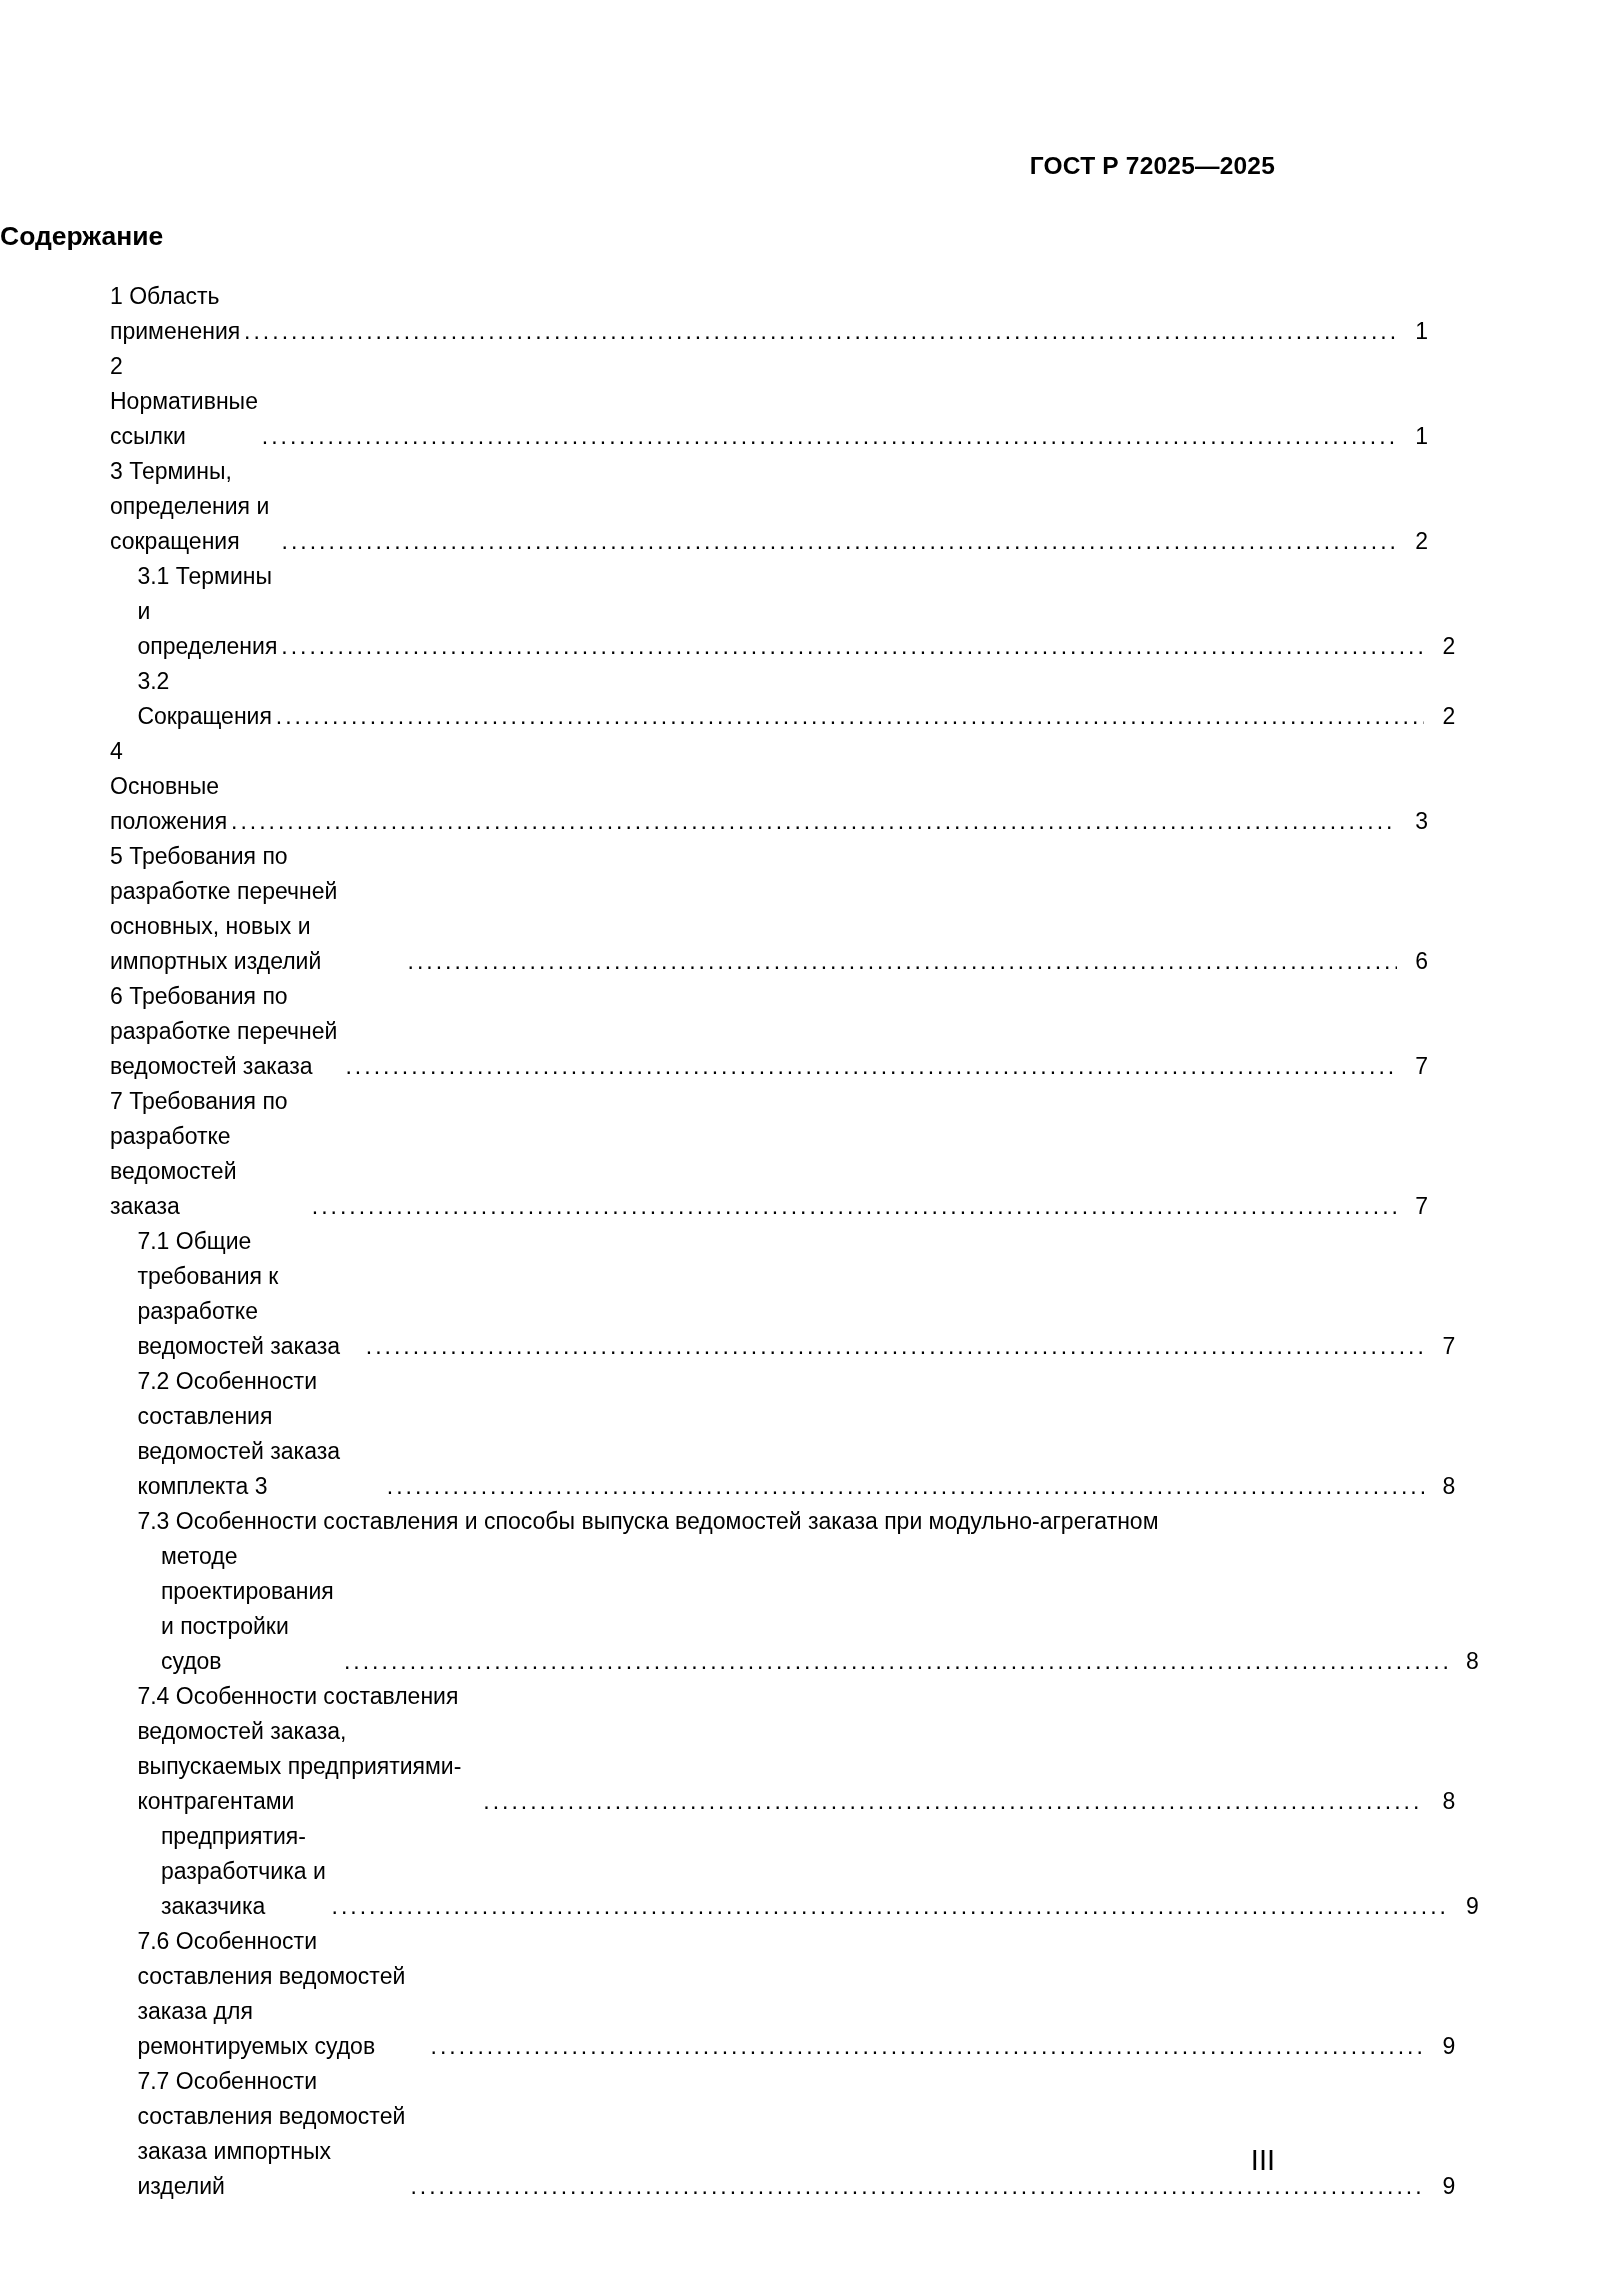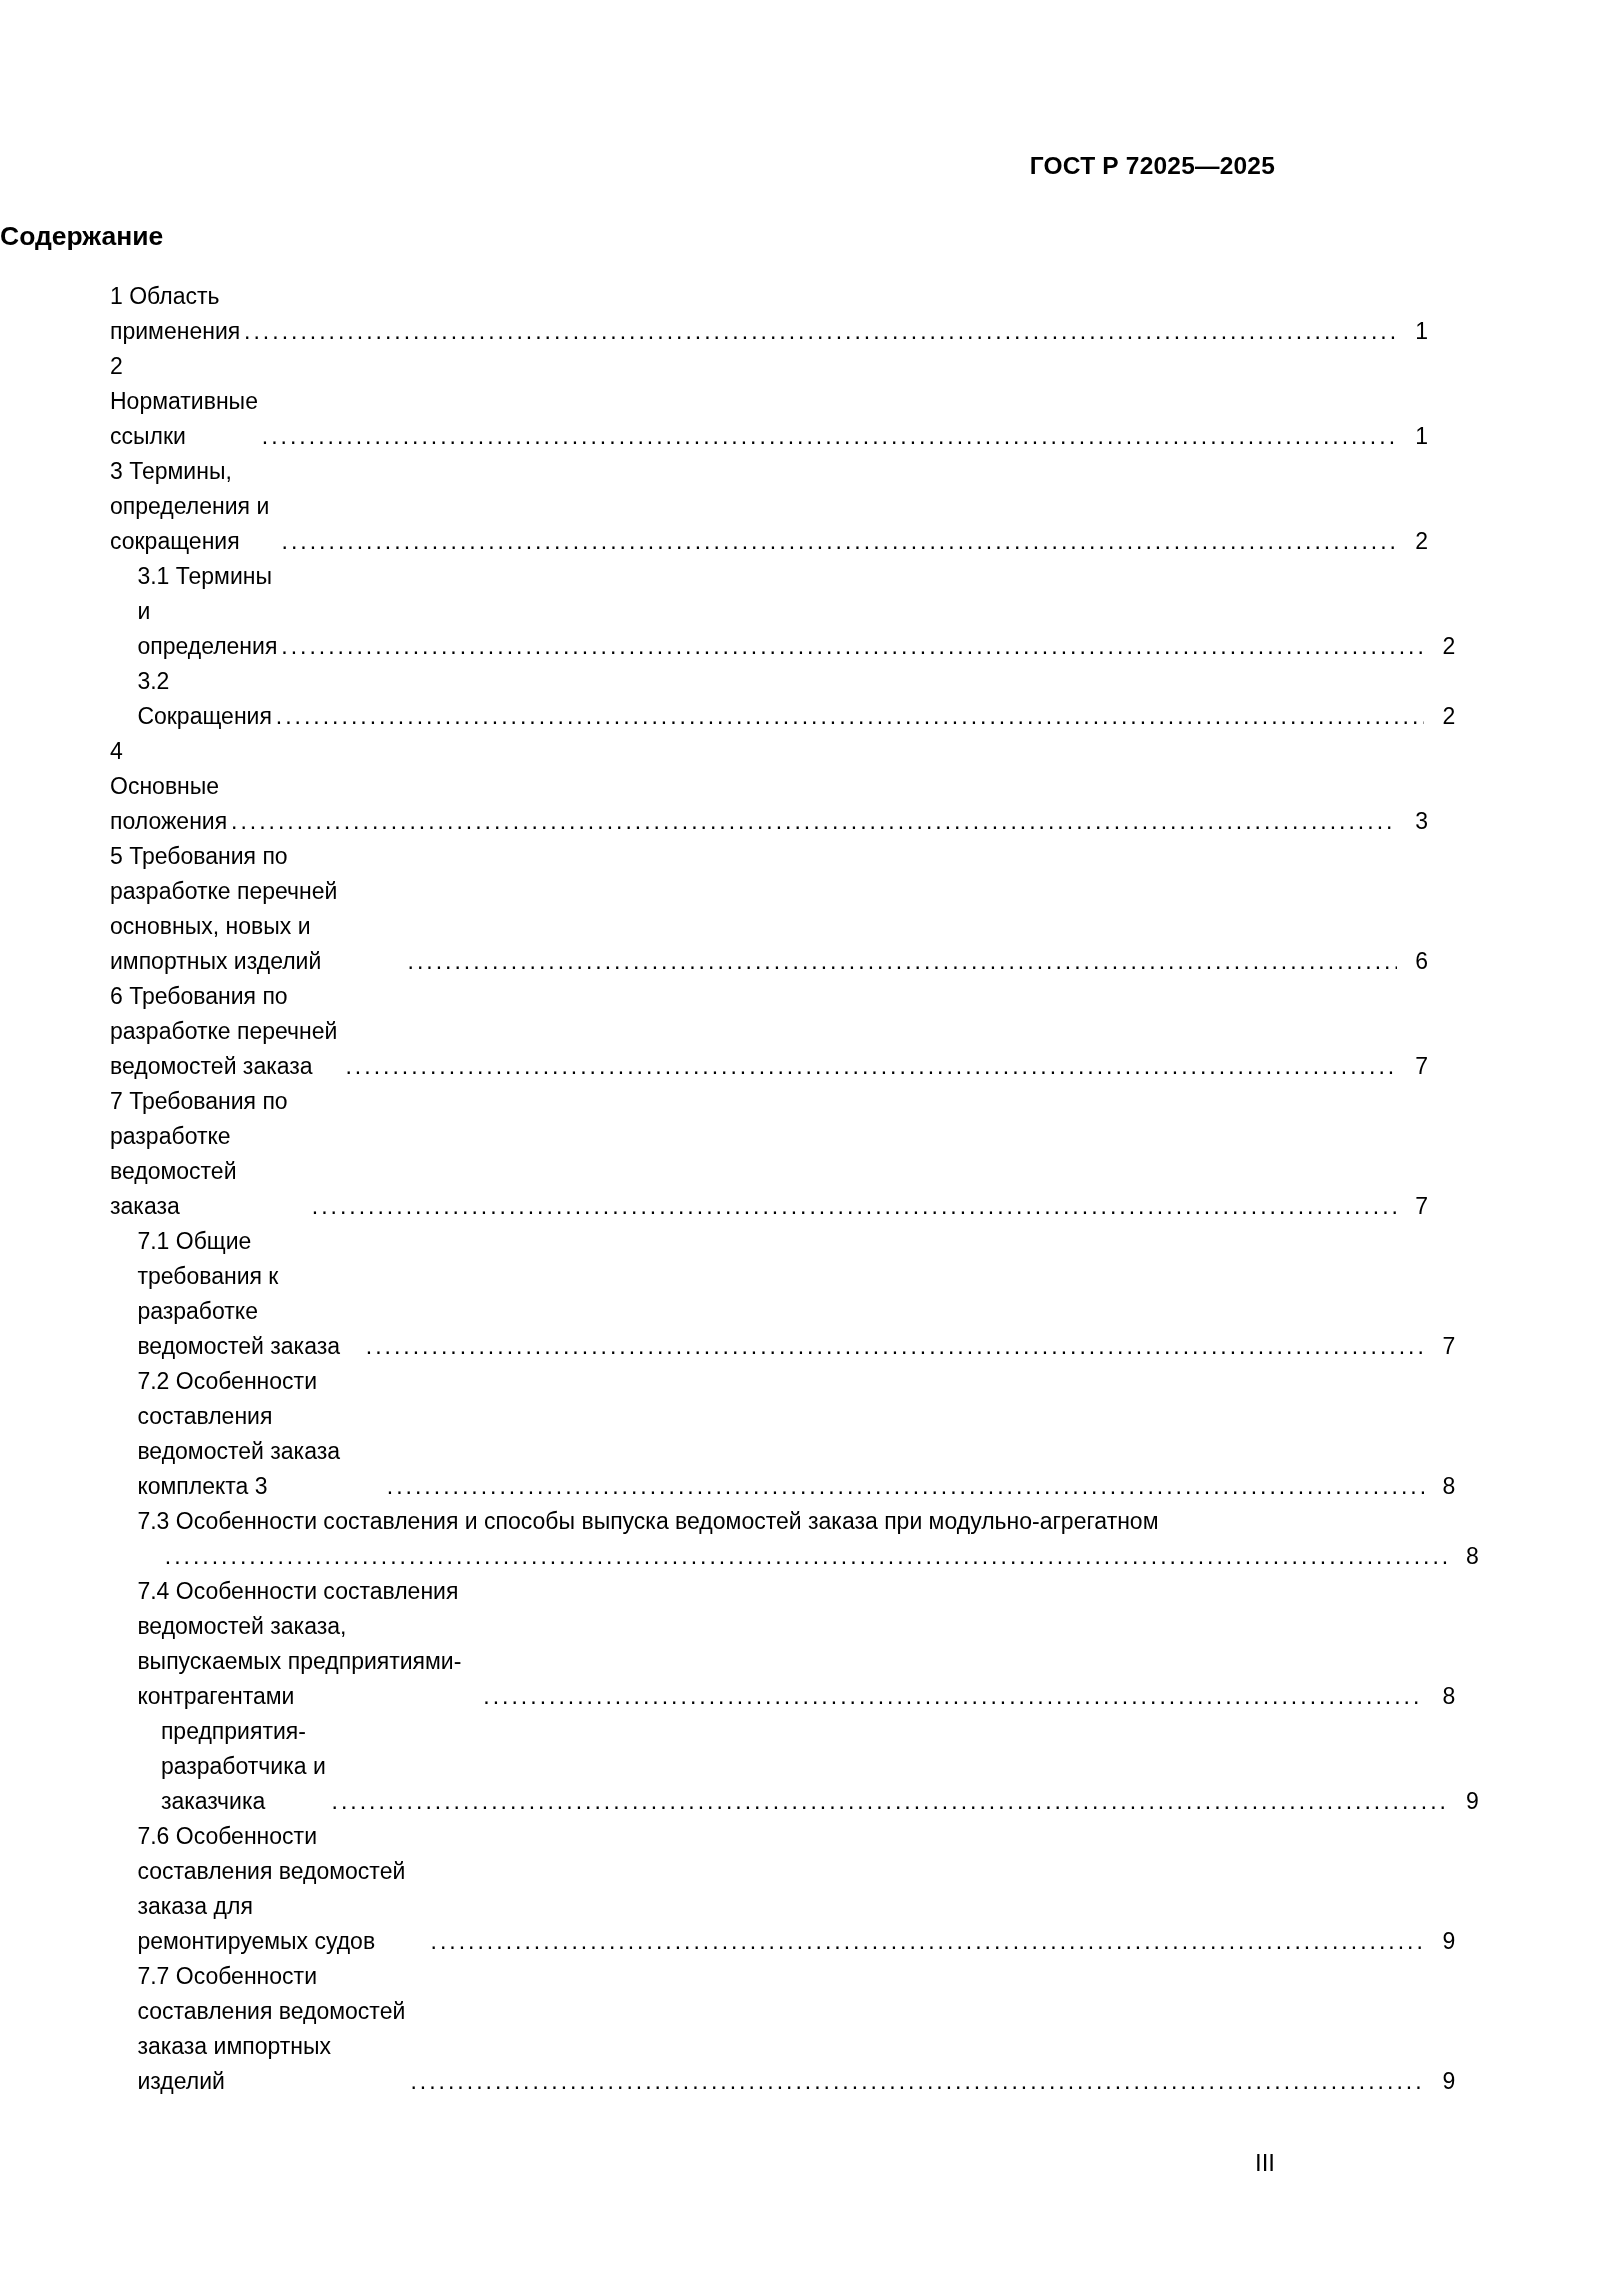--- a/index.html
+++ b/index.html
@@ -78,21 +78,21 @@
     text-align: right;
     min-width: 29px;
     white-space: nowrap;
   }
   .i0 { padding-left: 0; }
   .i1 { padding-left: 27.4px; }
   .page-num-bottom {
     position: absolute;
     bottom: 116px;
     right: 113px;
-    font-size: 24px;
+    font-size: 29px;
   }
 </style>
 </head>
 <body>
 
 <div class="page">
 
   <div class="header-std">ГОСТ Р 72025—2025</div>
 
   <div class="toc-title">Содержание</div>
@@ -173,20 +173,21 @@
           <span class="txt">7.2 Особенности составления ведомостей заказа комплекта 3</span>
           <span class="dots">............................................................................................................................................................................................................................................................................................................</span>
           <span class="pg">8</span>
         </div>
       </div>
       <div class="entry i1">
         <div class="row">
           <span class="txt">7.3 Особенности составления и способы выпуска ведомостей заказа при модульно-агрегатном</span>
         </div>
         <div class="row" style="padding-left: 23.5px;">
+          <span class="txt">методе проектирования и постройки судов</span>
           <span class="dots">............................................................................................................................................................................................................................................................................................................</span>
           <span class="pg">8</span>
         </div>
       </div>
       <div class="entry i1">
         <div class="row">
           <span class="txt">7.4 Особенности составления ведомостей заказа, выпускаемых предприятиями-контрагентами</span>
           <span class="dots">............................................................................................................................................................................................................................................................................................................</span>
           <span class="pg">8</span>
         </div>

